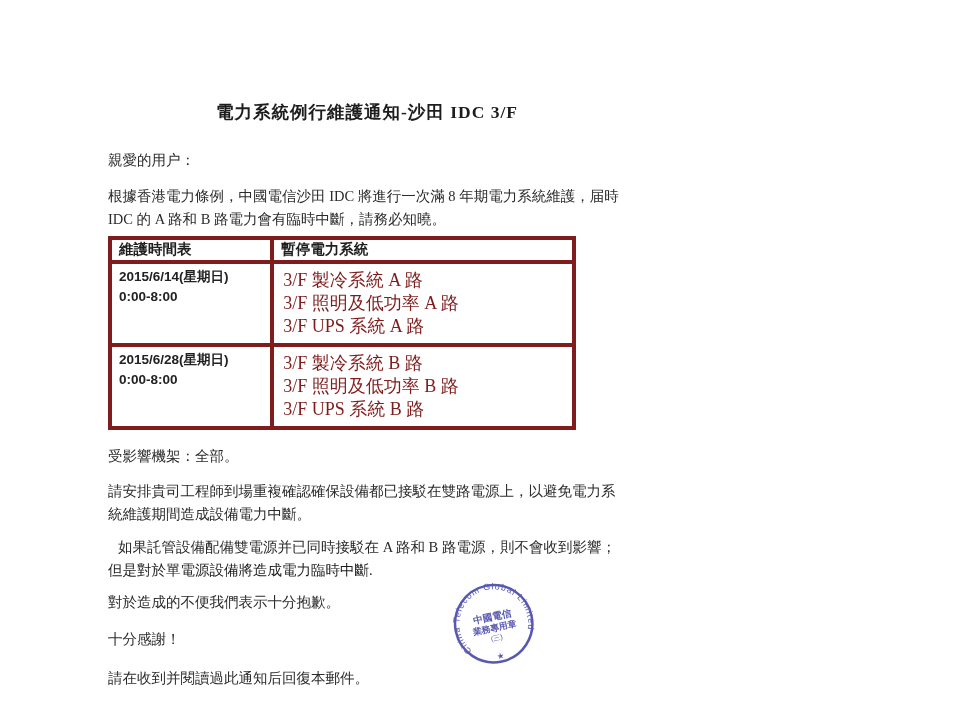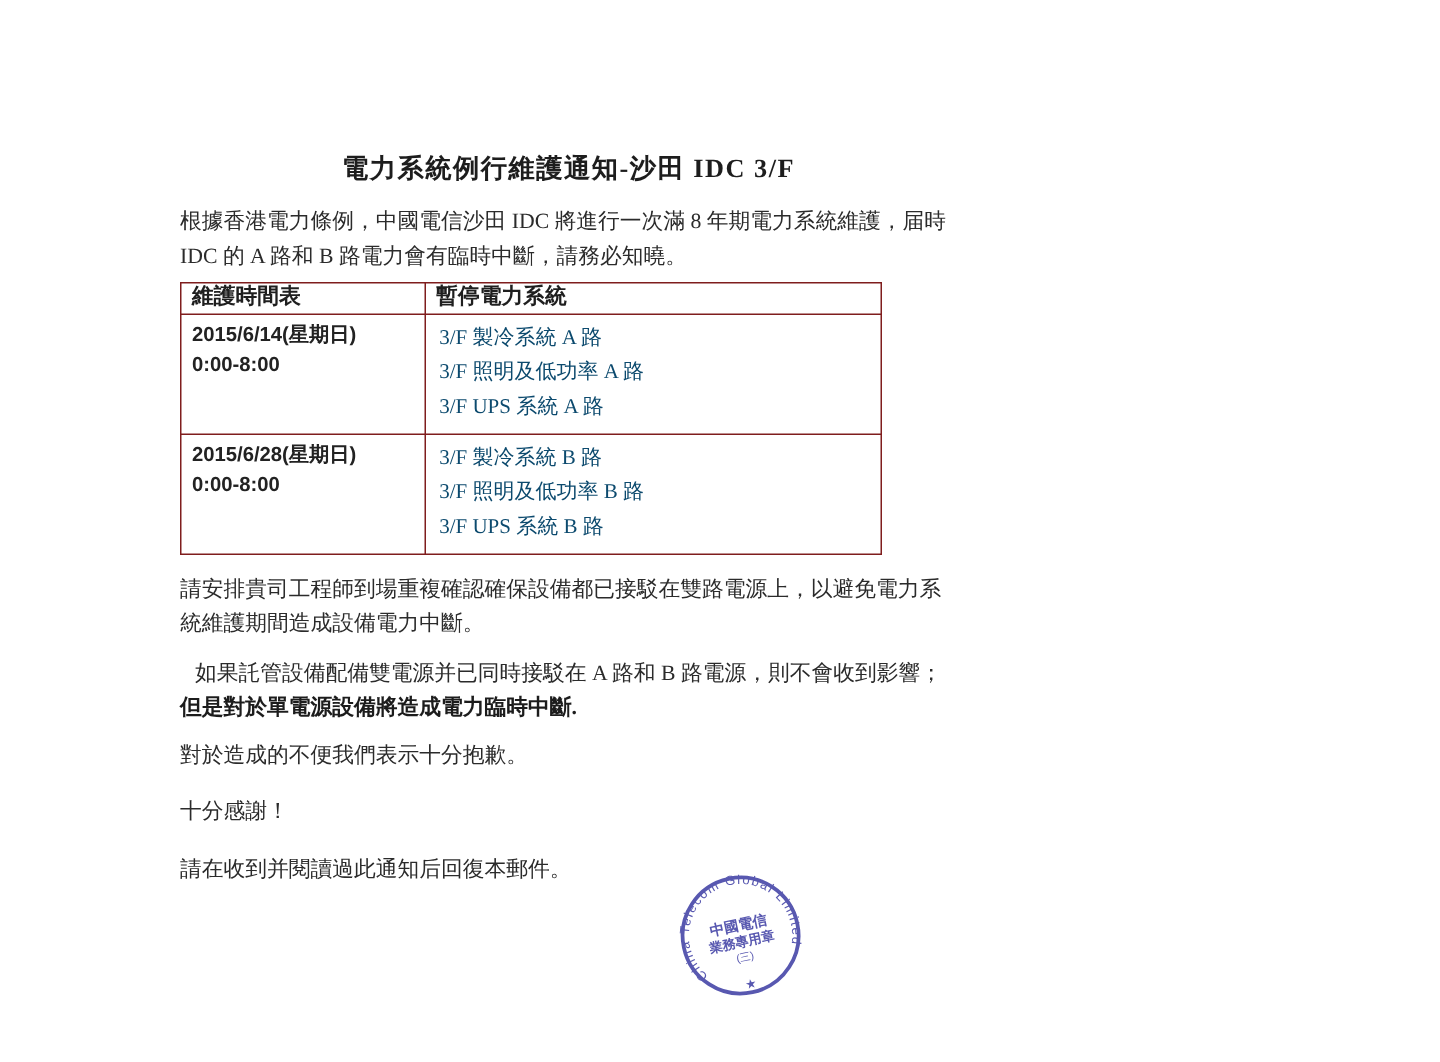--- a/index.html
+++ b/index.html
@@ -5,21 +5,21 @@
   * { margin: 0; padding: 0; box-sizing: border-box; }
   html, body {
     width: 960px; height: 708px;
     background: #ffffff;
     font-family: "Liberation Serif", "DejaVu Serif", serif;
     color: #262626;
     overflow: hidden;
   }
   .doc {
     position: absolute;
-    left: 120px; top: 100px;
+    left: 108px; top: 100px;
     width: 518px;
   }
   .title {
     font-size: 17.5px;
     font-weight: bold;
     text-align: center;
     letter-spacing: 1px;
     color: #1d1d1d;
   }
   .line, .para {
@@ -28,21 +28,21 @@
     color: #2b2b2b;
   }
   .greeting   { margin-top: 25px; }
   .intro      { margin-top: 13px; }
   .mtable {
     margin-top: 5px;
     border-collapse: collapse;
     width: 468px;
   }
   .mtable th, .mtable td {
-    border: 1px solid #7f1d1d;
+    border: 4px solid #7f1d1d;
     vertical-align: top;
     text-align: left;
   }
   .mtable th {
     font-size: 14.5px;
     font-weight: bold;
     padding: 1px 7px 2px 7px;
     line-height: 17px;
     color: #1f1f1f;
   }
@@ -51,29 +51,29 @@
   .time-cell { padding: 3px 7px; }
   .date-line {
     font-family: "Liberation Sans", "DejaVu Sans", sans-serif;
     font-weight: bold;
     font-size: 13.5px;
     line-height: 20px;
     color: #222;
   }
   .sys-cell { padding: 4px 9px 6px 9px; }
   .sys-line {
-    font-size: 14px;
+    font-size: 18px;
     line-height: 22px;
     margin-top: 1px;
-    color: #0c4a6e;
+    color: #7f1d1d;
   }
   .affected   { margin-top: 15px; }
   .arrange    { margin-top: 12px; }
   .dual       { margin-top: 10px; text-align: center; }
-  .single-bold{ margin-top: 0; font-weight: bold; color: #1c1c1c; }
+  .single-bold{ margin-top: 0; font-weight: normal; color: #1c1c1c; }
   .apology    { margin-top: 9px; }
   .reply      { margin-top: 16px; }
   .thanks     { margin-top: 14px; }
 
   .seal {
     position: absolute;
     left: 452px; top: 583px;
     width: 84px; height: 84px;
     color: #4242a6;           
     opacity: 0.88;
@@ -84,20 +84,21 @@
     fill: currentColor;
   }
 </style>
 </head>
 <body>
 
 <div class="doc">
 
   <h1 class="title">電力系統例行維護通知-沙田 IDC 3/F</h1>
 
+  <p class="line greeting">親愛的用户：</p>
 
   <p class="para intro">根據香港電力條例，中國電信沙田 IDC 將進行一次滿 8 年期電力系統維護，届時 IDC 的 A 路和 B 路電力會有臨時中斷，請務必知曉。</p>
 
   <table class="mtable">
     <thead>
       <tr>
         <th class="col-time">維護時間表</th>
         <th class="col-sys">暫停電力系統</th>
       </tr>
     </thead>
@@ -120,20 +121,21 @@
         </td>
         <td class="sys-cell">
           <div class="sys-line">3/F 製冷系統 B 路</div>
           <div class="sys-line">3/F 照明及低功率 B 路</div>
           <div class="sys-line">3/F UPS 系統 B 路</div>
         </td>
       </tr>
     </tbody>
   </table>
 
+  <p class="line affected">受影響機架：全部。</p>
 
   <p class="para arrange">請安排貴司工程師到場重複確認確保設備都已接駁在雙路電源上，以避免電力系統維護期間造成設備電力中斷。</p>
 
   <p class="line dual">如果託管設備配備雙電源并已同時接駁在 A 路和 B 路電源，則不會收到影響；</p>
   <p class="line single-bold">但是對於單電源設備將造成電力臨時中斷.</p>
 
   <p class="line apology">對於造成的不便我們表示十分抱歉。</p>
 
   <p class="line thanks">十分感謝！</p>
 

